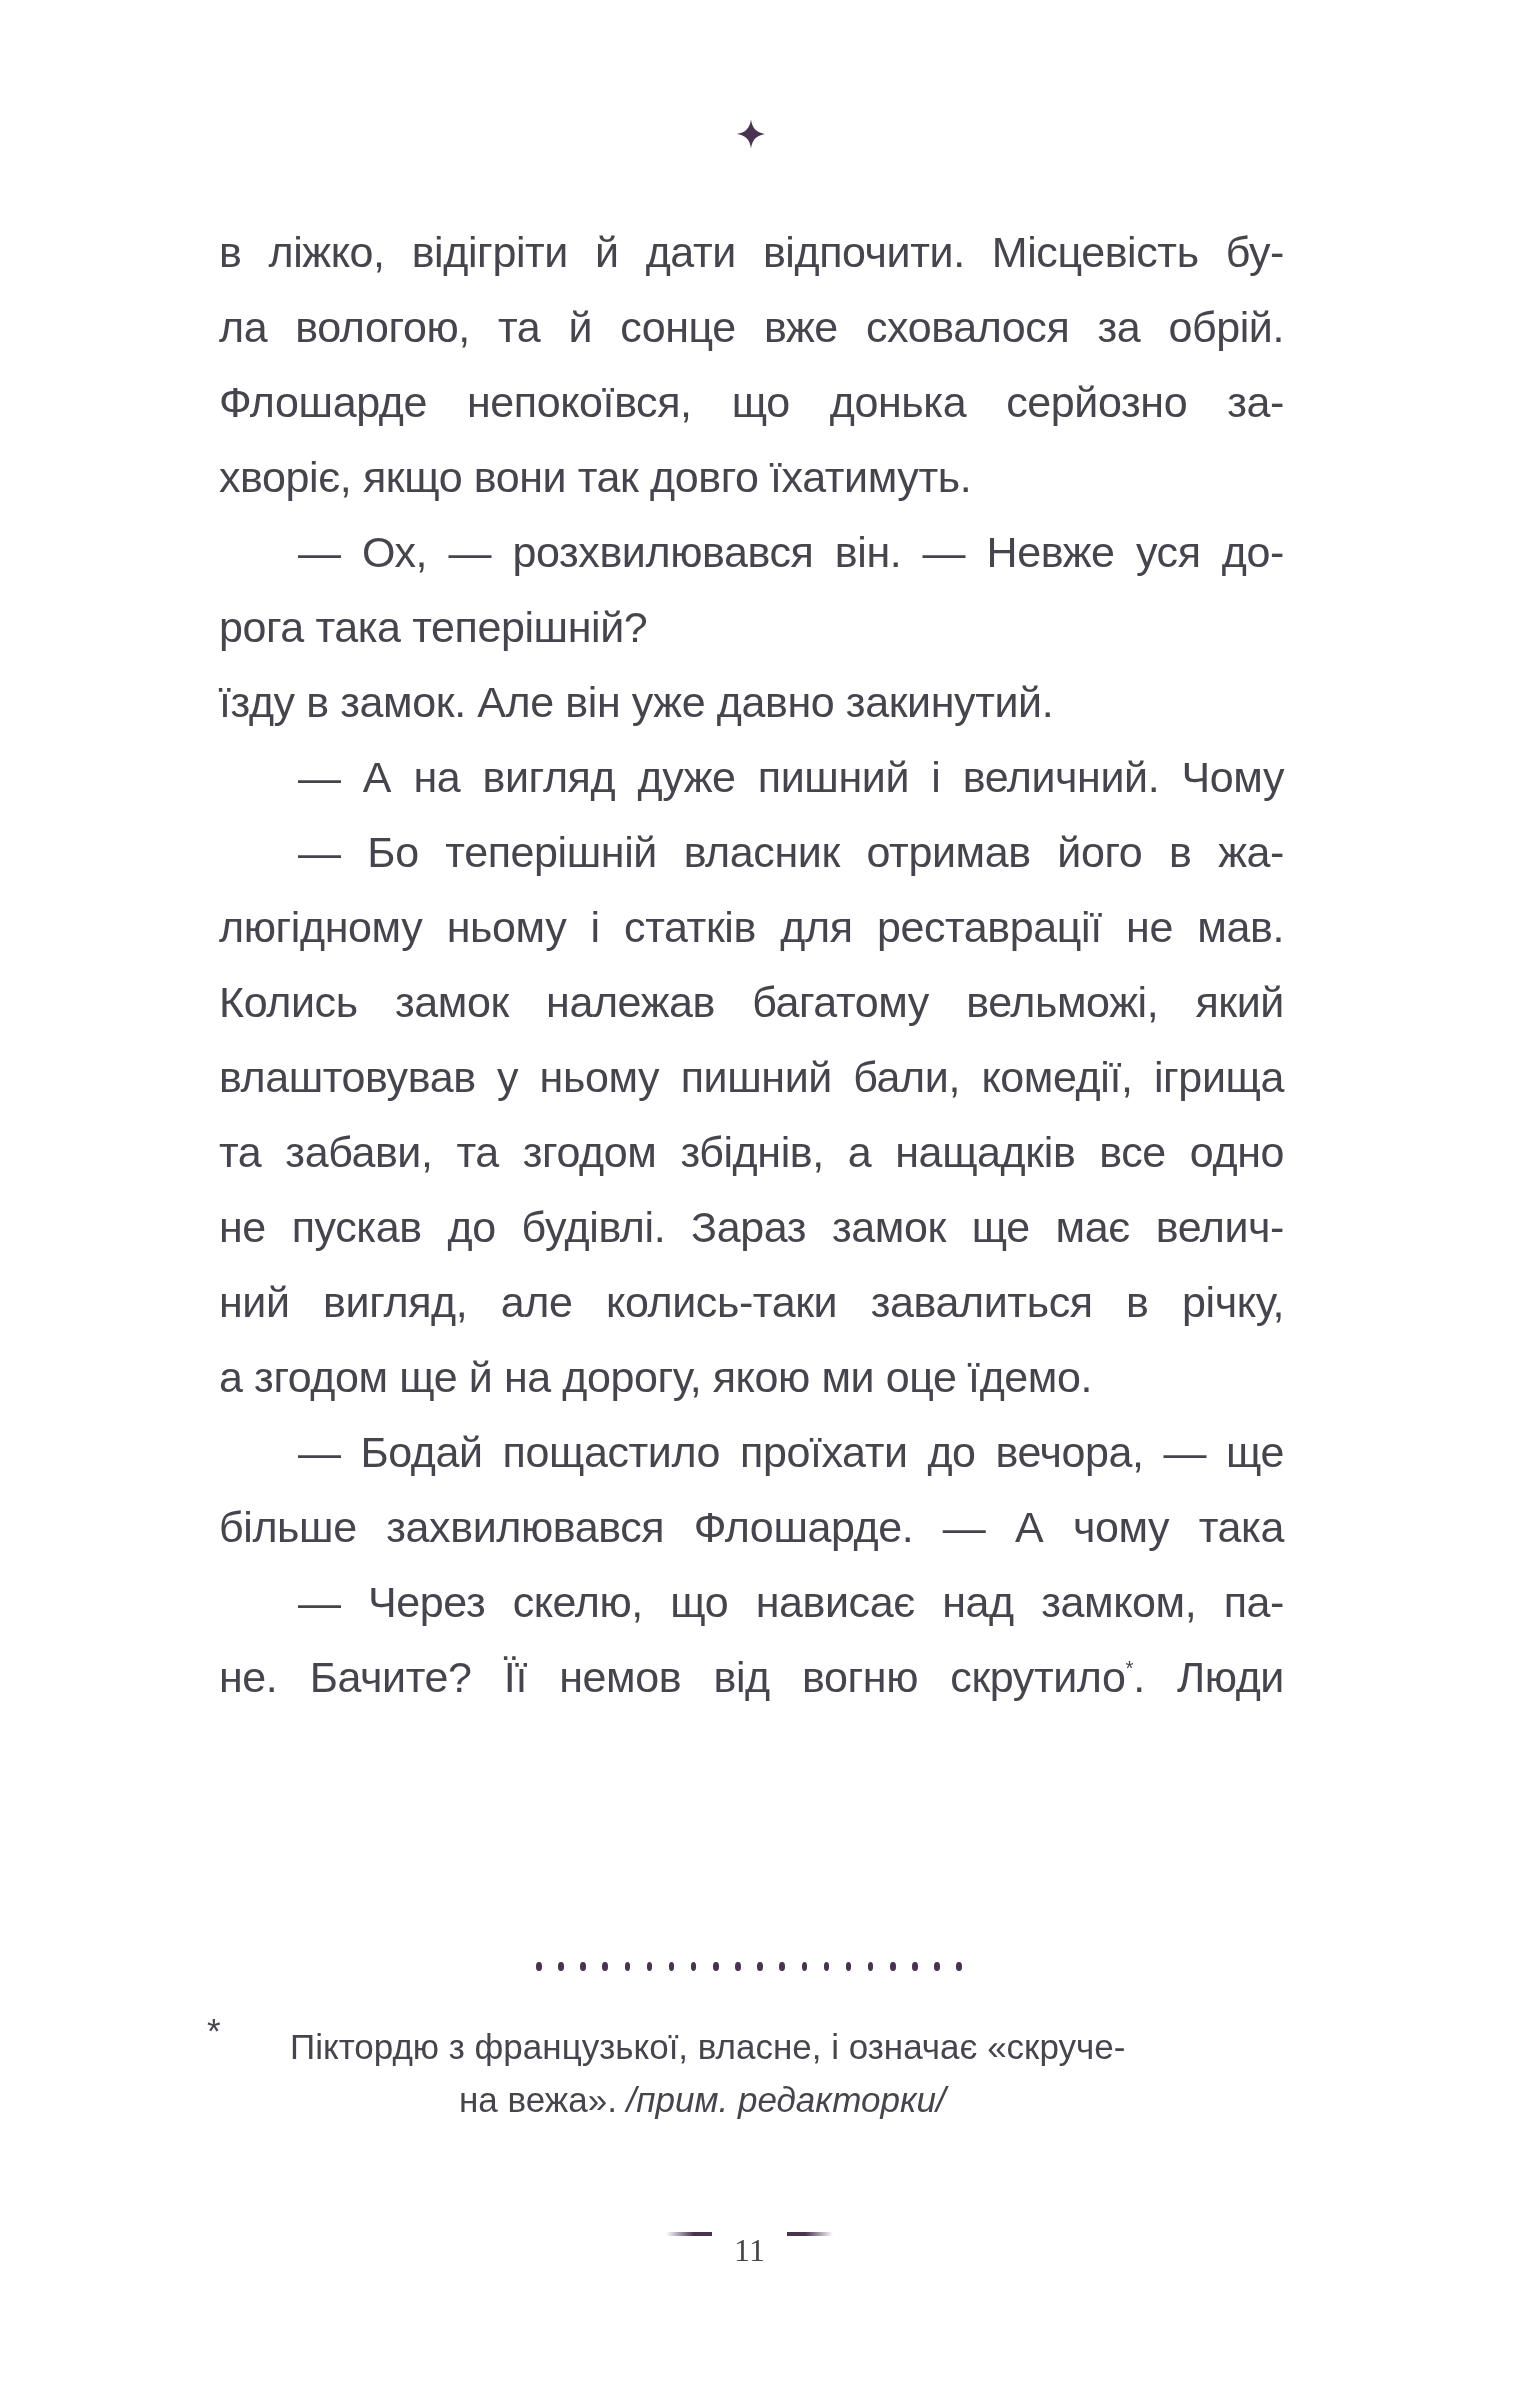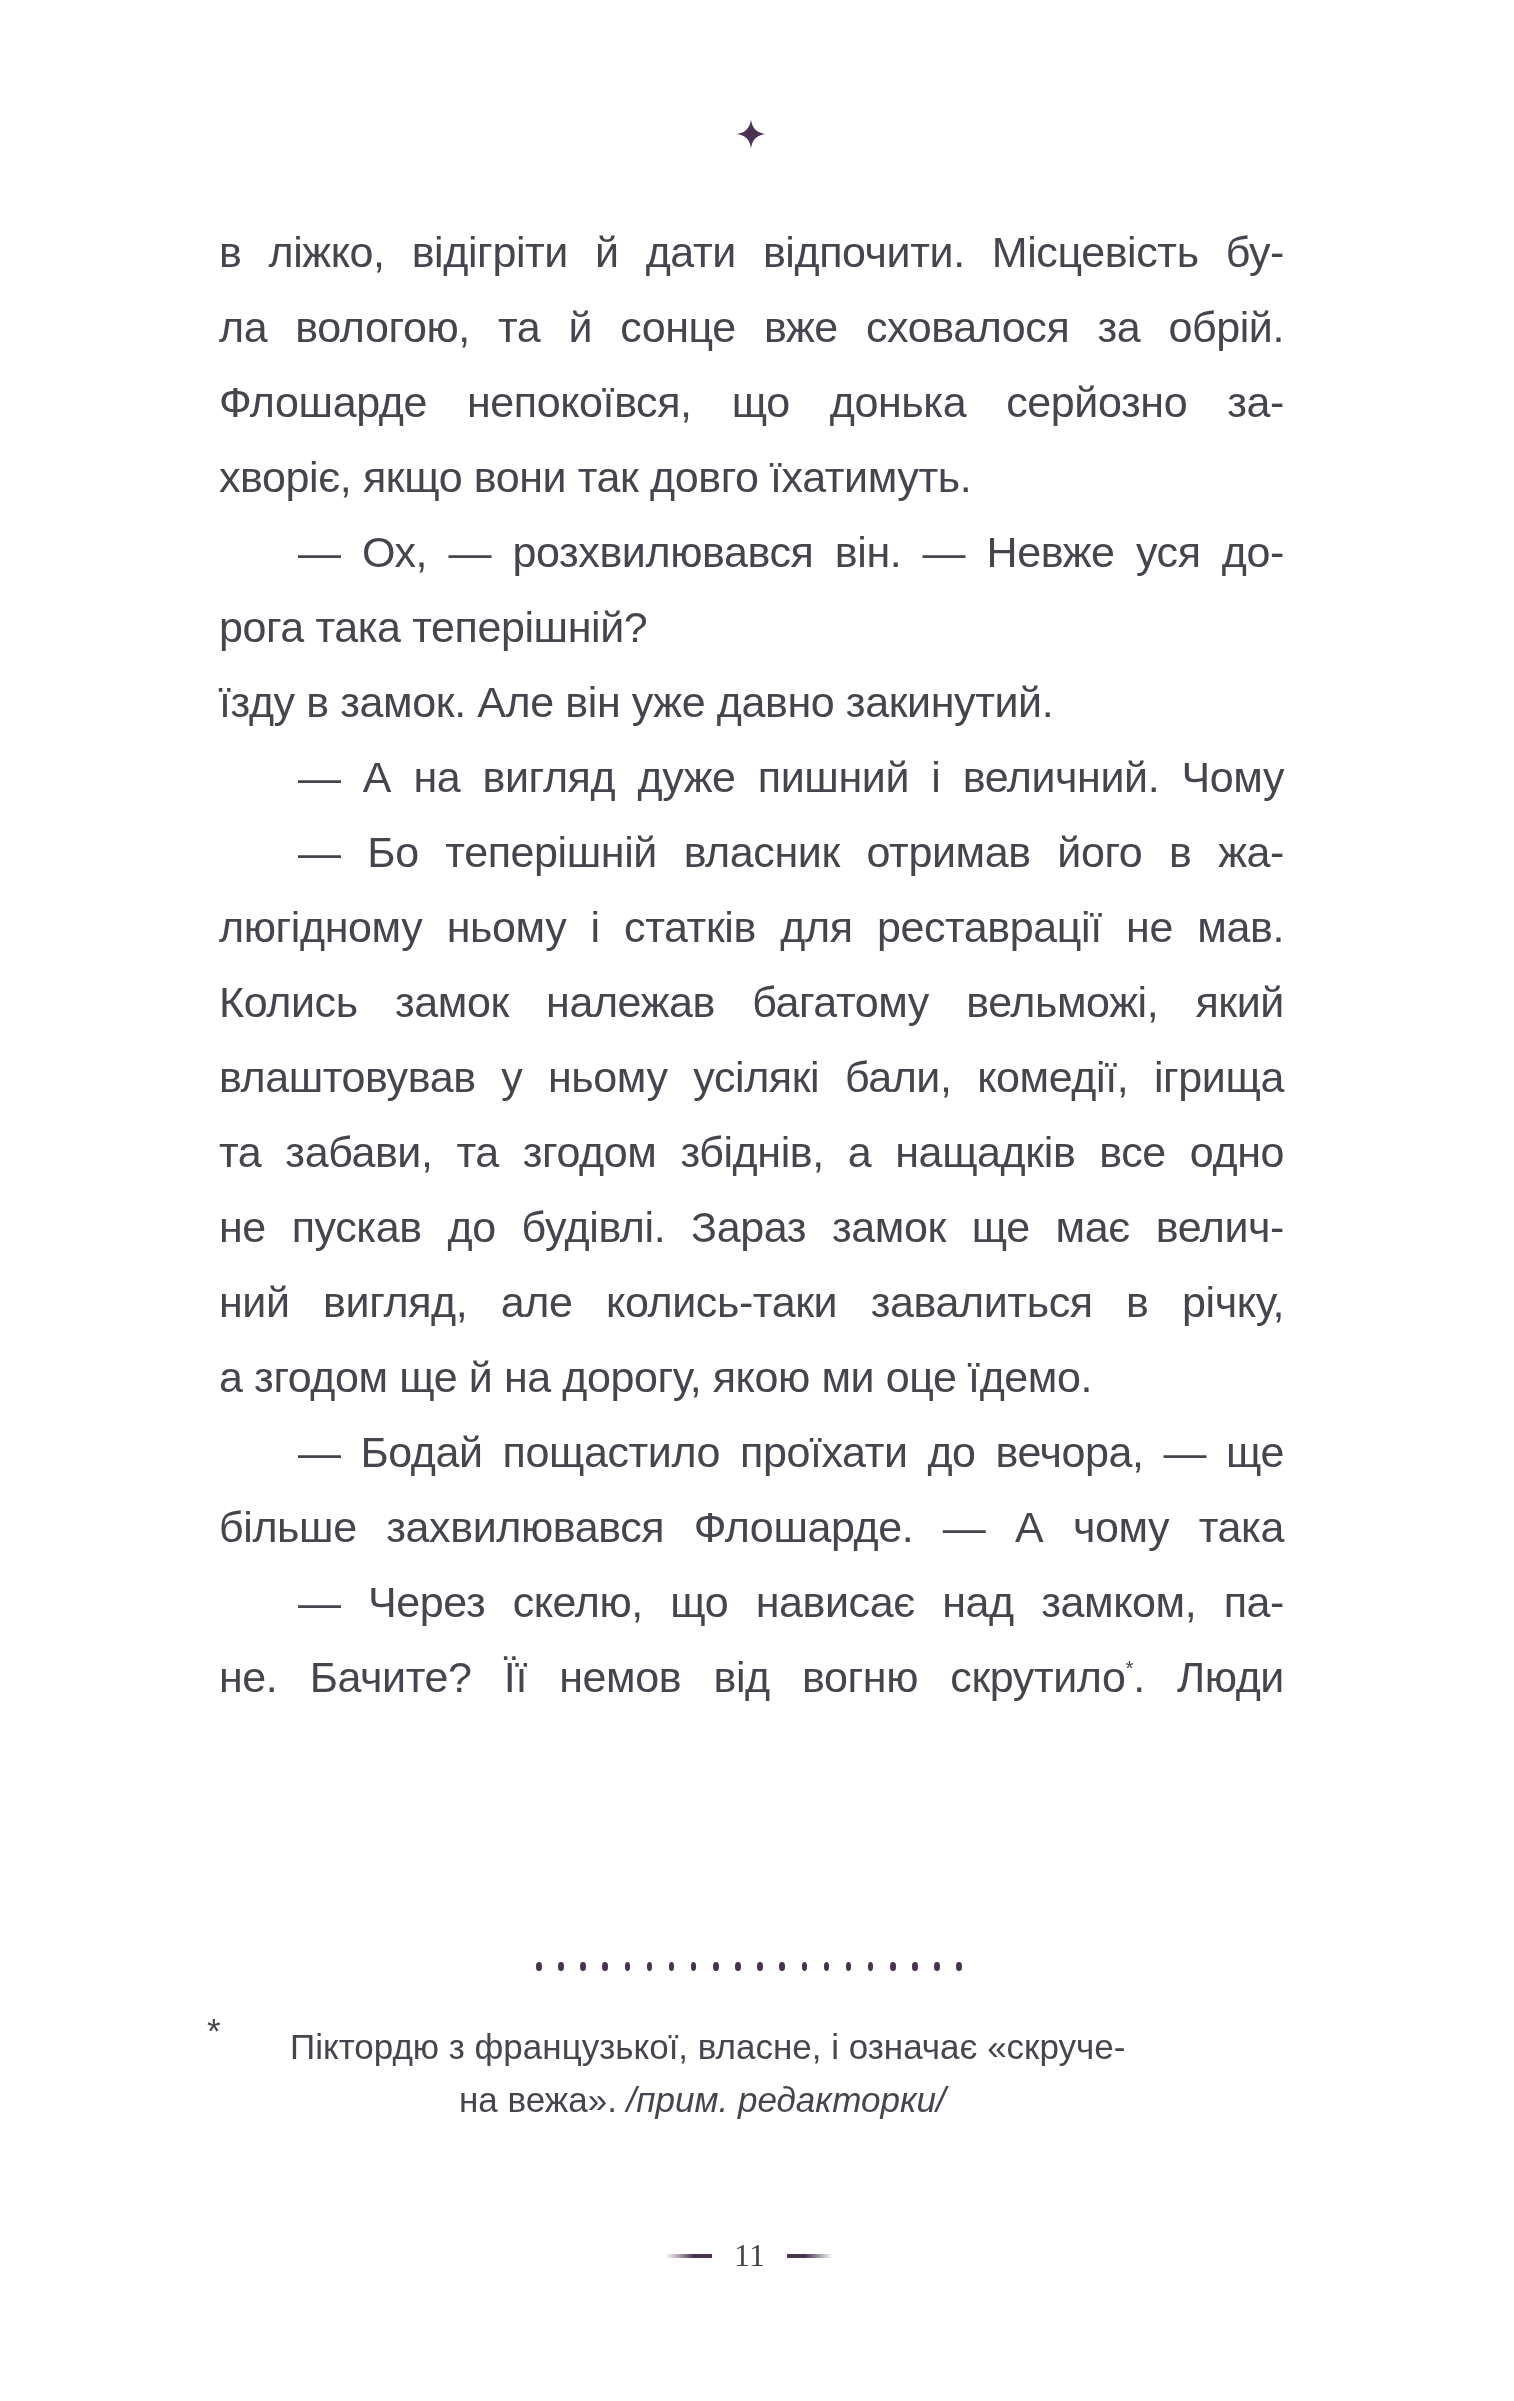--- a/index.html
+++ b/index.html
@@ -16,21 +16,21 @@
   .separator { position: absolute; left: 536px; top: 1962px; width: 426px; height: 9.5px;
                display: flex; justify-content: space-between; align-items: center; }
   .separator span { width: 5.5px; height: 8.7px; border-radius: 50%; background: #4a3350; display: block; }
   .footnote { position: absolute; left: 207px; top: 2003px; width: 1057px; font-size: 35px; color: #45454d; }
   .fn-marker { position: absolute; left: 0; top: 0; line-height: 55px; }
   .fn-line { position: absolute; white-space: nowrap; line-height: 55px; }
   .fn-line.l1 { left: 83px; top: 16px; }
   .fn-line.l2 { left: 252px; top: 69px; }
   .fn-line i { font-style: italic; }
   .page-number { position: absolute; left: 631px; top: 2232px; width: 237px; height: 47px;
-                 display: flex; align-items: center; justify-content: center; gap: 22px; }
+                 display: flex; align-items: flex-start; justify-content: center; gap: 22px; }
   .page-number .rule { width: 46px; height: 4px;
                        background: linear-gradient(90deg, rgba(74,51,80,0) 0%, #4a3350 60%, #4a3350 100%); }
   .page-number .rule.right { background: linear-gradient(270deg, rgba(74,51,80,0) 0%, #4a3350 60%, #4a3350 100%); }
   .page-number .num { font-family: "Liberation Serif", "DejaVu Serif", serif; font-size: 32px; color: #45454d; }
 </style>
 </head>
 <body>
 
 <div class="ornament">
   <svg width="32" height="32" viewBox="0 0 40 40">
@@ -43,21 +43,21 @@
     <div class="line">ла вологою, та й сонце вже сховалося за обрій.</div>
     <div class="line">Флошарде непокоївся, що донька серйозно за-</div>
     <div class="line last">хворіє, якщо вони так довго їхатимуть.</div>
     <div class="line indent">— Ох, — розхвилювався він. — Невже уся до-</div>
     <div class="line last">рога така теперішній?</div>
     <div class="line last">їзду в замок. Але він уже давно закинутий.</div>
     <div class="line indent">— А на вигляд дуже пишний і величний. Чому</div>
     <div class="line indent">— Бо теперішній власник отримав його в жа-</div>
     <div class="line">люгідному ньому і статків для реставрації не мав.</div>
     <div class="line">Колись замок належав багатому вельможі, який</div>
-    <div class="line">влаштовував у ньому усілякі бали, комедії, ігрища</div>
+    <div class="line">влаштовував у ньому пишний бали, комедії, ігрища</div>
     <div class="line">та забави, та згодом збіднів, а нащадків все одно</div>
     <div class="line">не пускав до будівлі. Зараз замок ще має велич-</div>
     <div class="line">ний вигляд, але колись-таки завалиться в річку,</div>
     <div class="line last">а згодом ще й на дорогу, якою ми оце їдемо.</div>
     <div class="line indent">— Бодай пощастило проїхати до вечора, — ще</div>
     <div class="line">більше захвилювався Флошарде. — А чому така</div>
     <div class="line indent">— Через скелю, що нависає над замком, па-</div>
     <div class="line"><span>не. Бачите? Її немов від вогню скрутило</span><sup class="fn">*</sup><span>. Люди</span></div>
   </div>
 

